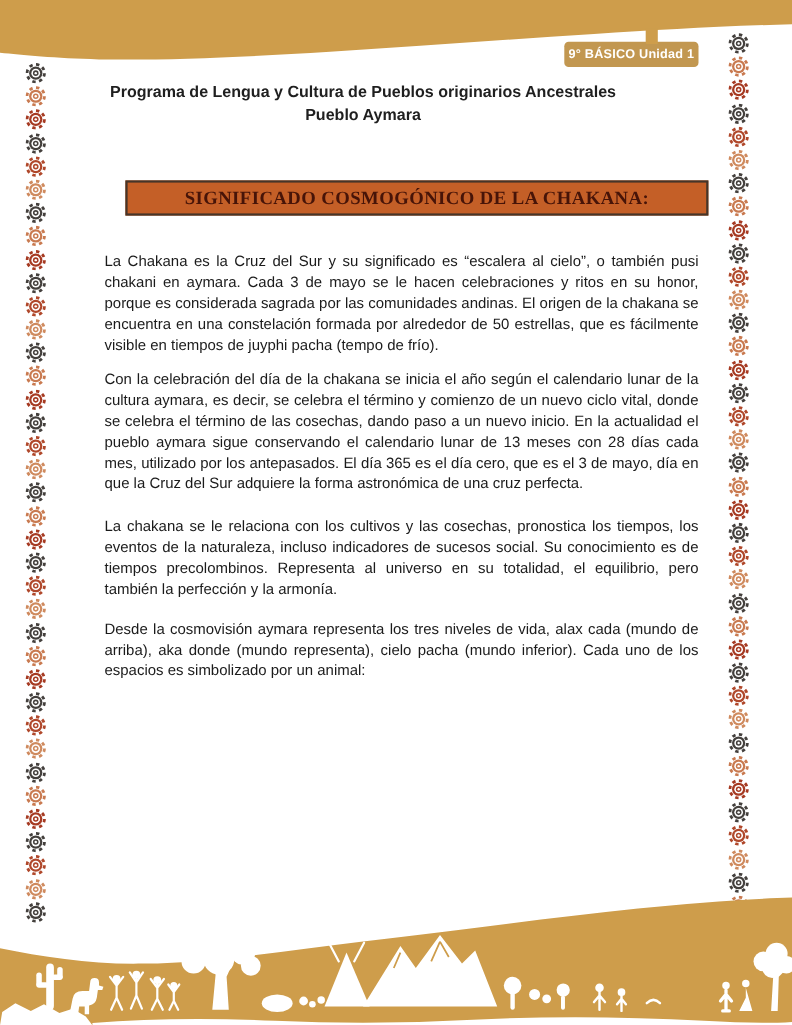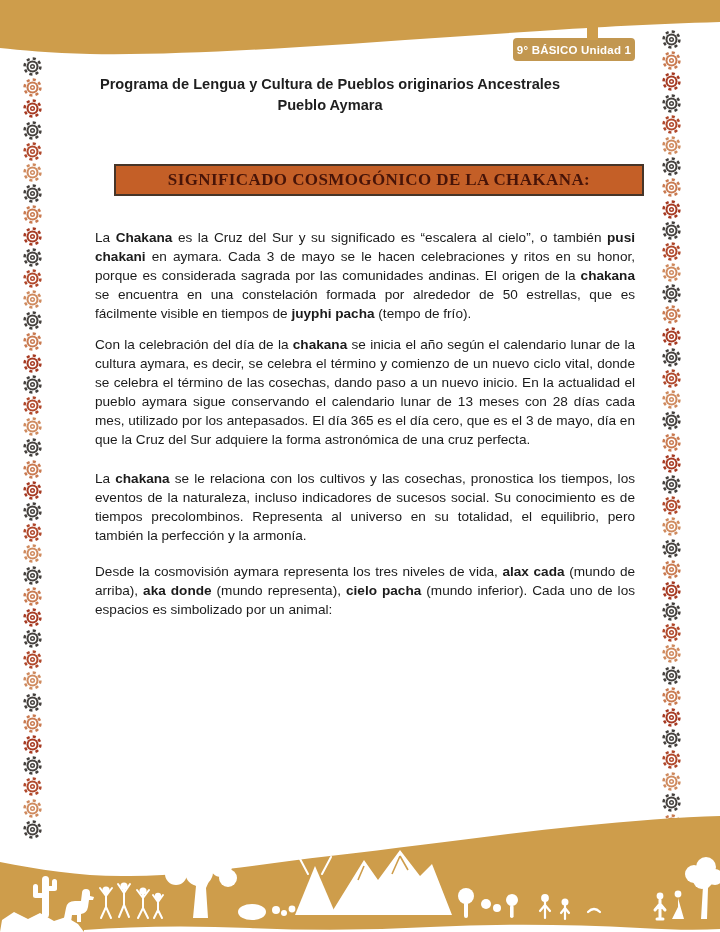--- a/index.html
+++ b/index.html
@@ -39,21 +39,21 @@
     font-size:17px;letter-spacing:.4px;color:#471408;margin-left:24px;
   }
   #textcol{left:95px;top:228px;width:540px;}
   #textcol p{
     margin:0 0 12px 0;
     font-size:13.6px;line-height:19px;color:#1b1b1b;
     text-align:justify;
   }
   #textcol p.gap-lg{margin-bottom:20px;}
   #textcol p.gap-md{margin-bottom:17px;}
-  .b{font-weight:bold;}
+  .b{font-weight:normal;}
   
   #footer{left:0;bottom:0;width:720px;height:120px;}
 </style>
 </head>
 <body>
 
 <svg id="topband" class="abs" viewBox="0 0 720 62" aria-hidden="true">
   <path d="M0,0 L720,0 L720,22 C650,24 600,27 540,31 C460,36 380,42 300,47 C220,52 150,55 90,54 C50,53 20,50 0,48 Z" fill="#ce9d4b"></path>
 </svg>
 

